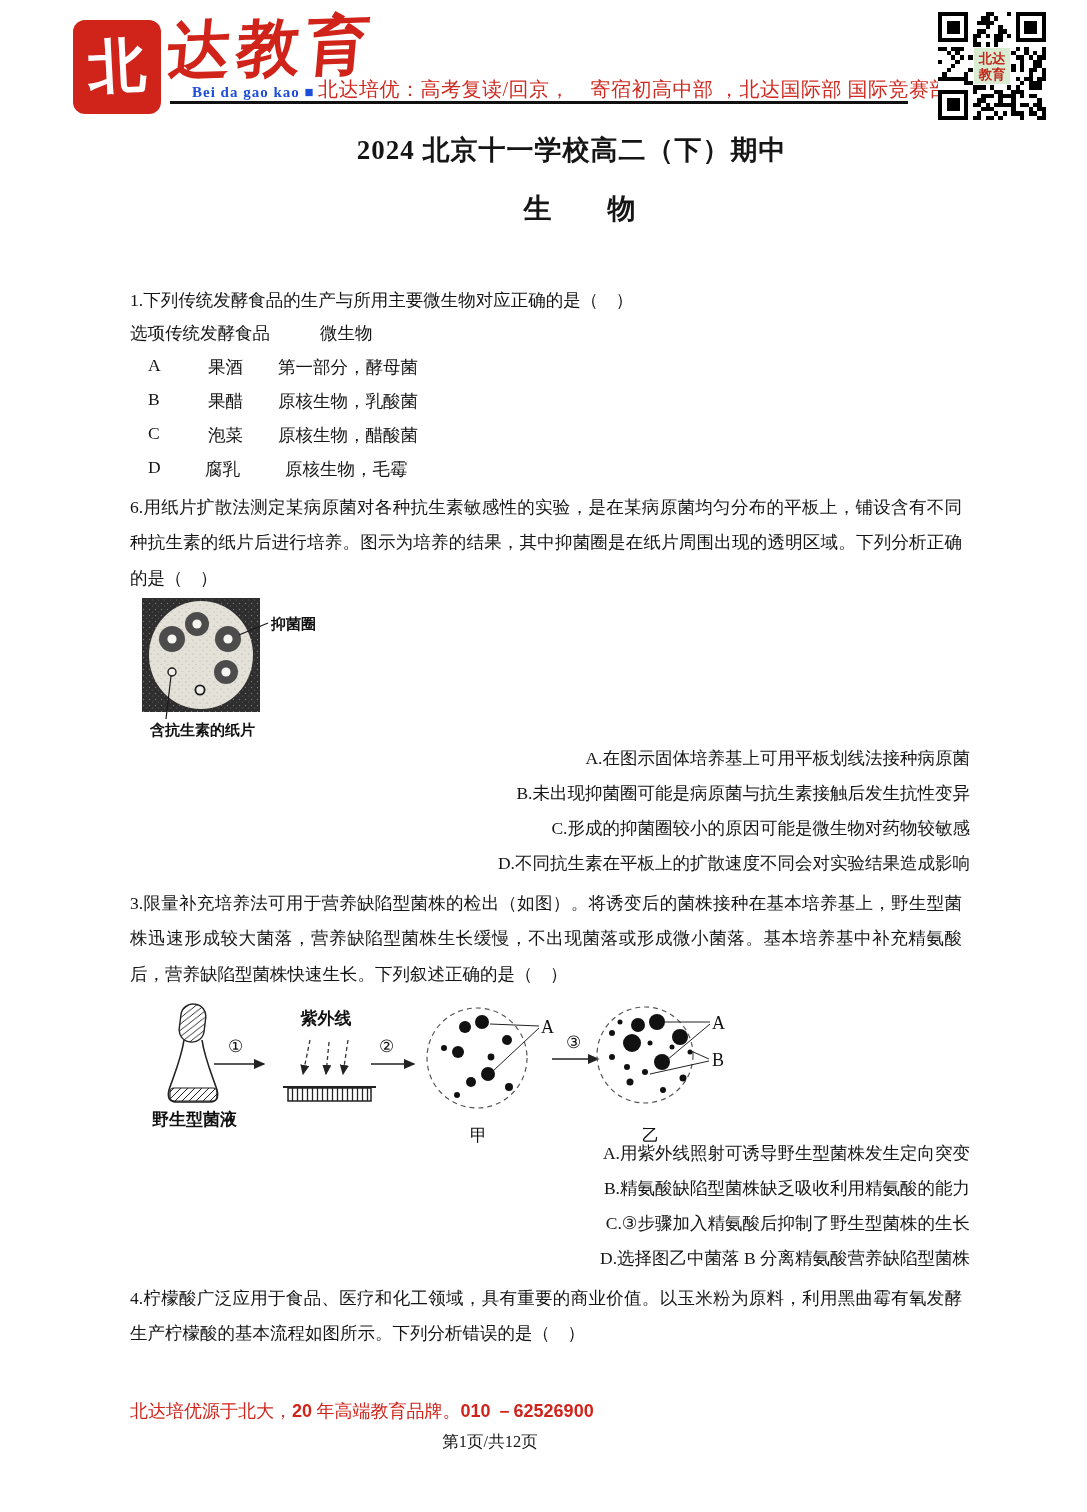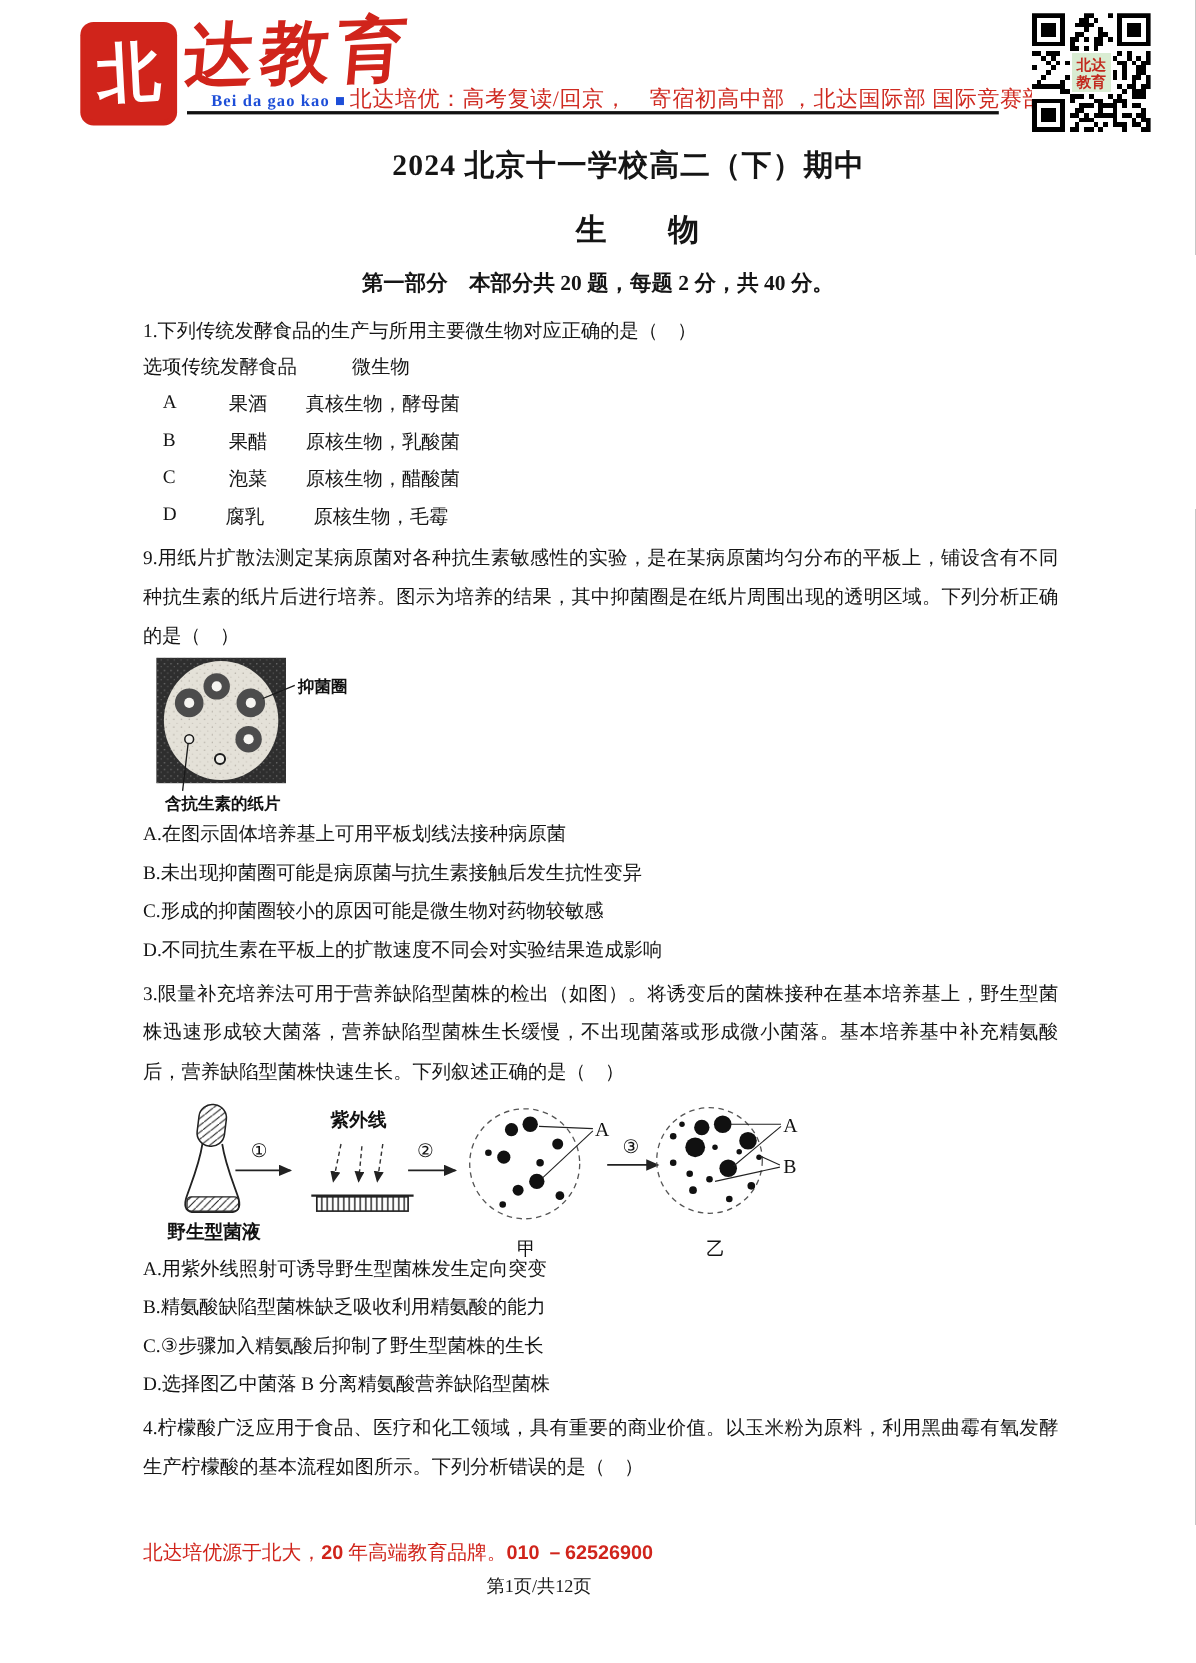--- a/index.html
+++ b/index.html
@@ -21,21 +21,21 @@
   
   .doc-title{position:absolute;left:0;top:132px;width:1087px;text-align:center;
         font-size:27px;font-weight:bold;letter-spacing:1px;padding-left:28px;}
   .doc-subject{position:absolute;left:0;top:190px;width:1087px;text-align:center;
         font-size:28px;font-weight:bold;white-space:pre;padding-left:36px;}
   .section-note{position:absolute;left:0;top:244px;width:1087px;text-align:center;
         font-size:19.5px;font-weight:bold;white-space:pre;}
   
   .stem{position:absolute;left:130px;width:832px;font-size:17.5px;line-height:35.4px;
         text-align:justify;}
-  .line{position:absolute;left:130px;width:840px;font-size:17.5px;white-space:pre;}
+  .line{position:absolute;left:130px;width:840px;font-size:17.5px;white-space:pre;text-align:right;}
   .tbl-cell{position:absolute;font-size:17.5px;white-space:pre;}
   
   .footer-promo{position:absolute;left:130px;top:1399px;width:706px;text-align:left;
         font-size:18px;color:#d0241b;white-space:pre;}
   .footer-promo .num{font-family:"Liberation Sans","DejaVu Sans",sans-serif;font-weight:bold;}
   .footer-page{position:absolute;left:0;top:1431px;width:980px;text-align:center;font-size:16.5px;}
   svg text{font-family:"Liberation Serif","DejaVu Serif",serif;}
 </style>
 </head>
 <body>
@@ -219,46 +219,45 @@
         <rect x="23" y="24" width="1" height="1" fill="#000"></rect>
         <rect x="24" y="24" width="1" height="1" fill="#000"></rect>
       </g>
     <rect x="8.4" y="8.4" width="8.2" height="8.2" fill="#d9ecd2"></rect>
     <text x="12.5" y="11.9" font-size="3.1" font-weight="bold" fill="#c22a1f" text-anchor="middle">北达</text>
     <text x="12.5" y="15.5" font-size="3.1" font-weight="bold" fill="#c22a1f" text-anchor="middle">教育</text>
   </svg>
 
   <div class="doc-title">2024 北京十一学校高二（下）期中</div>
   <div class="doc-subject">生　　物</div>
-  <div class="section-note">第一部分　本部分共 20 题，每题 2 分，共 40 分。</div>
 
   <div class="stem" style="top:283px">1.下列传统发酵食品的生产与所用主要微生物对应正确的是（　）</div>
   <div>
     <span class="tbl-cell" style="left:130px;top:321px">选项</span>
     <span class="tbl-cell" style="left:165px;top:321px">传统发酵食品</span>
     <span class="tbl-cell" style="left:320px;top:321px">微生物</span>
 
     <span class="tbl-cell" style="left:148px;top:355px">A</span>
     <span class="tbl-cell" style="left:208px;top:355px">果酒</span>
-    <span class="tbl-cell" style="left:278px;top:355px">真核生物，酵母菌</span>
+    <span class="tbl-cell" style="left:278px;top:355px">第一部分，酵母菌</span>
 
     <span class="tbl-cell" style="left:148px;top:389px">B</span>
     <span class="tbl-cell" style="left:208px;top:389px">果醋</span>
     <span class="tbl-cell" style="left:278px;top:389px">原核生物，乳酸菌</span>
 
     <span class="tbl-cell" style="left:148px;top:423px">C</span>
     <span class="tbl-cell" style="left:208px;top:423px">泡菜</span>
     <span class="tbl-cell" style="left:278px;top:423px">原核生物，醋酸菌</span>
 
     <span class="tbl-cell" style="left:148px;top:457px">D</span>
     <span class="tbl-cell" style="left:205px;top:457px">腐乳</span>
     <span class="tbl-cell" style="left:285px;top:457px">原核生物，毛霉</span>
   </div>
 
-  <div class="stem" style="top:490px">9.用纸片扩散法测定某病原菌对各种抗生素敏感性的实验，是在某病原菌均匀分布的平板上，铺设含有不同种抗生素的纸片后进行培养。图示为培养的结果，其中抑菌圈是在纸片周围出现的透明区域。下列分析正确的是（　）</div>
+  <div class="stem" style="top:490px">6.用纸片扩散法测定某病原菌对各种抗生素敏感性的实验，是在某病原菌均匀分布的平板上，铺设含有不同种抗生素的纸片后进行培养。图示为培养的结果，其中抑菌圈是在纸片周围出现的透明区域。下列分析正确的是（　）</div>
 
   <svg style="position:absolute;left:142px;top:596px" width="240" height="150" viewBox="0 0 240 150">
     <defs>
       <pattern id="speckDark" width="6" height="6" patternUnits="userSpaceOnUse">
         <circle cx="1.5" cy="1.5" r=".7" fill="#777"></circle>
           <circle cx="4.5" cy="4" r=".6" fill="#666"></circle>
       </pattern>
       <pattern id="speckLight" width="7" height="7" patternUnits="userSpaceOnUse">
         <circle cx="2" cy="2" r=".6" fill="#a9a49a"></circle>
           <circle cx="5" cy="5.5" r=".5" fill="#b5b0a6"></circle>

